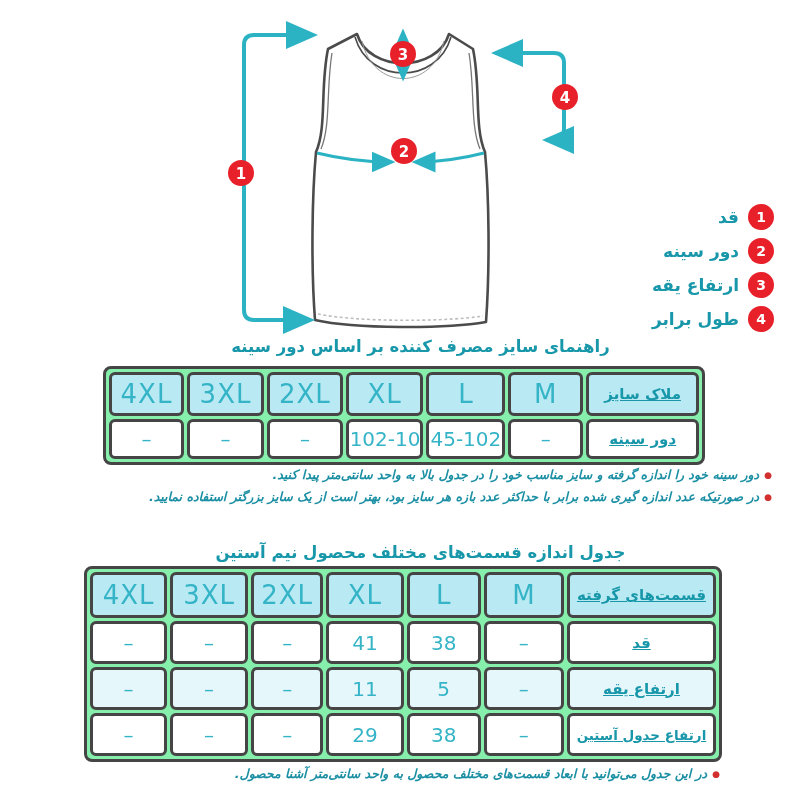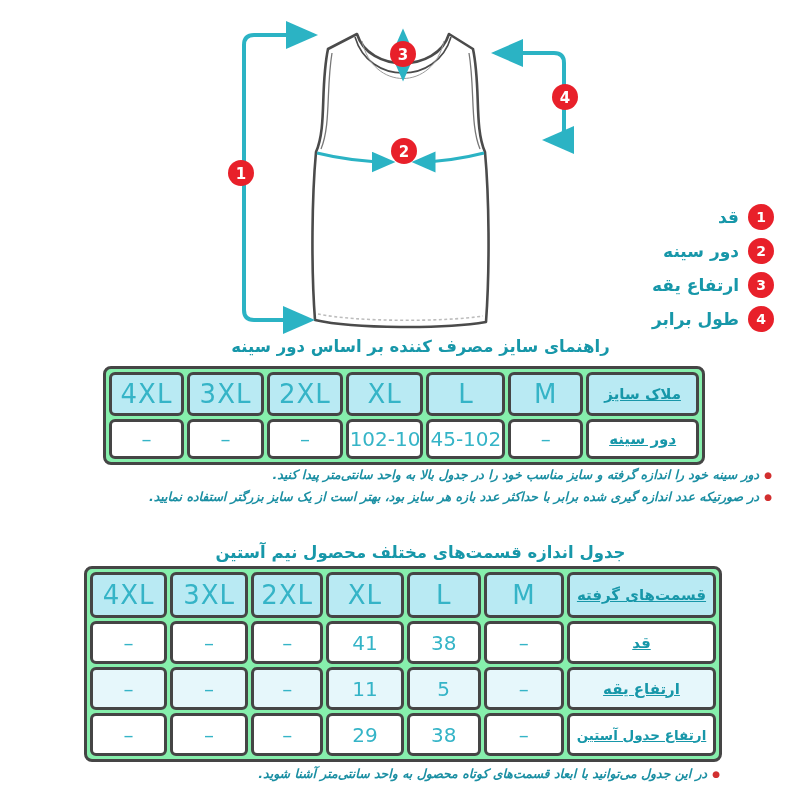--- a/index.html
+++ b/index.html
@@ -198,15 +198,15 @@
       <td>38</td>
       <td>–</td>
       <td class="lab lab-sm">ارتفاع جدول آستین</td>
     </tr>
   </tbody>
     </table>
 </div>
 
 <div class="notes" style="top:763px;right:80px;">
   <div class="note">
-    <span class="note-dot">●</span><span>در این جدول می‌توانید با ابعاد قسمت‌های کوتاه محصول به واحد سانتی‌متر آشنا شوید.</span>
+    <span class="note-dot">●</span><span>در این جدول می‌توانید با ابعاد قسمت‌های مختلف محصول به واحد سانتی‌متر آشنا محصول.</span>
   </div>
 </div>
 
 </body></html>

